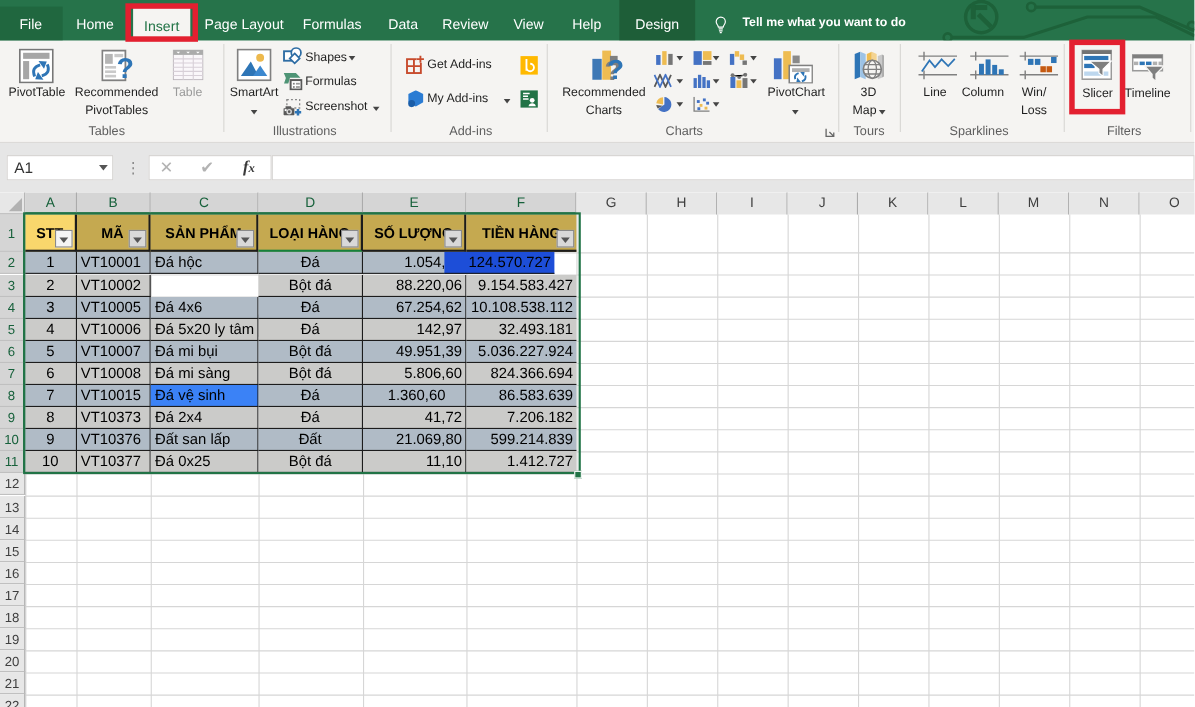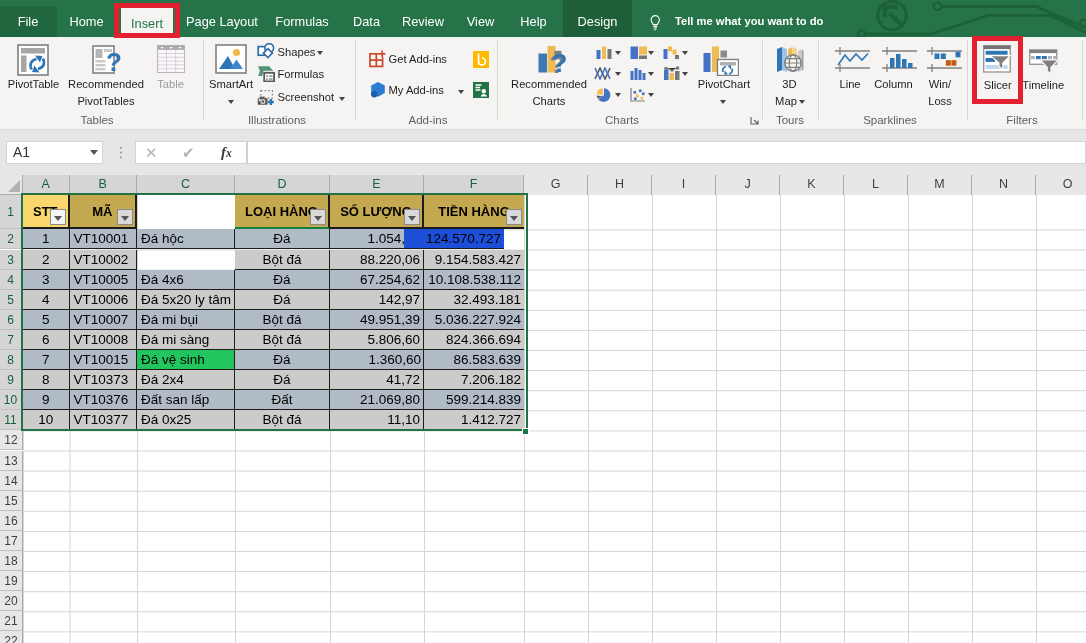--- a/index.html
+++ b/index.html
@@ -383,20 +383,21 @@
 <div class="rowhead" style="top:315.7px;height:20.1px;line-height:20.1px">15</div>
 <div class="rowhead" style="top:335.8px;height:20.1px;line-height:20.1px">16</div>
 <div class="rowhead" style="top:355.9px;height:20.1px;line-height:20.1px">17</div>
 <div class="rowhead" style="top:376.0px;height:20.1px;line-height:20.1px">18</div>
 <div class="rowhead" style="top:396.1px;height:20.1px;line-height:20.1px">19</div>
 <div class="rowhead" style="top:416.2px;height:20.1px;line-height:20.1px">20</div>
 <div class="rowhead" style="top:436.3px;height:20.1px;line-height:20.1px">21</div>
 <div class="rowhead" style="top:456.4px;height:20.1px;line-height:20.1px">22</div>
 <div class="hc" style="left:23.0px;top:20px;width:46.5px;height:34.4px;background:#f9d76c;border-bottom:2px solid #1c1c1c;">STT<div class="fbtn" style="right:2px;bottom:2px;background:#f4f4f4;"></div></div>
 <div class="hc" style="left:69.5px;top:20px;width:67.5px;height:34.4px;background:#c5a950;border-bottom:2px solid #1c1c1c;">MÃ<div class="fbtn" style="right:2px;bottom:2px;"></div></div>
+<div class="hc" style="left:137.0px;top:20px;width:98.0px;height:34.4px;background:#c5a950;border-bottom:2px solid #1c1c1c;">SẢN PHẨM<div class="fbtn" style="right:2px;bottom:2px;"></div></div>
 <div class="hc" style="left:235.0px;top:20px;width:95.0px;height:34.4px;background:#c5a950;border-bottom:2px solid #15803d;">LOẠI HÀNG<div class="fbtn" style="right:2px;bottom:2px;"></div></div>
 <div class="hc" style="left:330.0px;top:20px;width:94.0px;height:34.4px;background:#c5a950;border-bottom:2px solid #1c1c1c;">SỐ LƯỢNG<div class="fbtn" style="right:2px;bottom:2px;"></div></div>
 <div class="hc" style="left:424.0px;top:20px;width:100.0px;height:34.4px;background:#c5a950;border-bottom:2px solid #1c1c1c;border-right:none;">TIỀN HÀNG<div class="fbtn" style="right:2px;bottom:2px;"></div></div>
 <div class="tc" style="left:23.0px;top:54.4px;width:46.5px;height:20.1px;background:#b0bbc6;justify-content:center;">1</div>
 <div class="tc" style="left:69.5px;top:54.4px;width:67.5px;height:20.1px;background:#b0bbc6;justify-content:flex-start;padding-left:4px;">VT10001</div>
 <div class="tc" style="left:137.0px;top:54.4px;width:98.0px;height:20.1px;background:#b0bbc6;justify-content:flex-start;padding-left:4px;">Đá hộc</div>
 <div class="tc" style="left:235.0px;top:54.4px;width:95.0px;height:20.1px;background:#b0bbc6;justify-content:center;">Đá</div>
 <div class="tc" style="left:330.0px;top:54.4px;width:94.0px;height:20.1px;background:#b0bbc6;justify-content:flex-end;padding-right:3px;">1.054,06</div>
 <div class="tc" style="left:404px;top:54.4px;width:100.0px;height:20.1px;background:#1d4ed8;justify-content:flex-end;padding-right:3px;border-right:none;">124.570.727</div>
 <div class="tc" style="left:23.0px;top:74.5px;width:46.5px;height:20.1px;background:#cbcbc9;justify-content:center;">2</div>
@@ -424,23 +425,23 @@
 <div class="tc" style="left:330.0px;top:134.8px;width:94.0px;height:20.1px;background:#b0bbc6;justify-content:flex-end;padding-right:3px;">49.951,39</div>
 <div class="tc" style="left:424.0px;top:134.8px;width:100.0px;height:20.1px;background:#b0bbc6;justify-content:flex-end;padding-right:3px;border-right:none;">5.036.227.924</div>
 <div class="tc" style="left:23.0px;top:154.9px;width:46.5px;height:20.1px;background:#cbcbc9;justify-content:center;">6</div>
 <div class="tc" style="left:69.5px;top:154.9px;width:67.5px;height:20.1px;background:#cbcbc9;justify-content:flex-start;padding-left:4px;">VT10008</div>
 <div class="tc" style="left:137.0px;top:154.9px;width:98.0px;height:20.1px;background:#cbcbc9;justify-content:flex-start;padding-left:4px;">Đá mi sàng</div>
 <div class="tc" style="left:235.0px;top:154.9px;width:95.0px;height:20.1px;background:#cbcbc9;justify-content:center;">Bột đá</div>
 <div class="tc" style="left:330.0px;top:154.9px;width:94.0px;height:20.1px;background:#cbcbc9;justify-content:flex-end;padding-right:3px;">5.806,60</div>
 <div class="tc" style="left:424.0px;top:154.9px;width:100.0px;height:20.1px;background:#cbcbc9;justify-content:flex-end;padding-right:3px;border-right:none;">824.366.694</div>
 <div class="tc" style="left:23.0px;top:175.0px;width:46.5px;height:20.1px;background:#b0bbc6;justify-content:center;">7</div>
 <div class="tc" style="left:69.5px;top:175.0px;width:67.5px;height:20.1px;background:#b0bbc6;justify-content:flex-start;padding-left:4px;">VT10015</div>
-<div class="tc" style="left:137.0px;top:175.0px;width:98.0px;height:20.1px;background:#22c55e;justify-content:flex-start;padding-left:4px;">Đá vệ sinh</div>
+<div class="tc" style="left:137.0px;top:175.0px;width:98.0px;height:20.1px;background:#3b82f6;justify-content:flex-start;padding-left:4px;">Đá vệ sinh</div>
 <div class="tc" style="left:235.0px;top:175.0px;width:95.0px;height:20.1px;background:#b0bbc6;justify-content:center;">Đá</div>
-<div class="tc" style="left:330.0px;top:175.0px;width:94.0px;height:20.1px;background:#b0bbc6;justify-content:flex-end;padding-right:2px;">1.360,60</div>
+<div class="tc" style="left:330.0px;top:175.0px;width:94.0px;height:20.1px;background:#b0bbc6;justify-content:flex-end;padding-right:18px;">1.360,60</div>
 <div class="tc" style="left:424.0px;top:175.0px;width:100.0px;height:20.1px;background:#b0bbc6;justify-content:flex-end;padding-right:3px;border-right:none;">86.583.639</div>
 <div class="tc" style="left:23.0px;top:195.1px;width:46.5px;height:20.1px;background:#cbcbc9;justify-content:center;">8</div>
 <div class="tc" style="left:69.5px;top:195.1px;width:67.5px;height:20.1px;background:#cbcbc9;justify-content:flex-start;padding-left:4px;">VT10373</div>
 <div class="tc" style="left:137.0px;top:195.1px;width:98.0px;height:20.1px;background:#cbcbc9;justify-content:flex-start;padding-left:4px;">Đá 2x4</div>
 <div class="tc" style="left:235.0px;top:195.1px;width:95.0px;height:20.1px;background:#cbcbc9;justify-content:center;">Đá</div>
 <div class="tc" style="left:330.0px;top:195.1px;width:94.0px;height:20.1px;background:#cbcbc9;justify-content:flex-end;padding-right:3px;">41,72</div>
 <div class="tc" style="left:424.0px;top:195.1px;width:100.0px;height:20.1px;background:#cbcbc9;justify-content:flex-end;padding-right:3px;border-right:none;">7.206.182</div>
 <div class="tc" style="left:23.0px;top:215.2px;width:46.5px;height:20.1px;background:#b0bbc6;justify-content:center;">9</div>
 <div class="tc" style="left:69.5px;top:215.2px;width:67.5px;height:20.1px;background:#b0bbc6;justify-content:flex-start;padding-left:4px;">VT10376</div>
 <div class="tc" style="left:137.0px;top:215.2px;width:98.0px;height:20.1px;background:#b0bbc6;justify-content:flex-start;padding-left:4px;">Đất san lấp</div>

